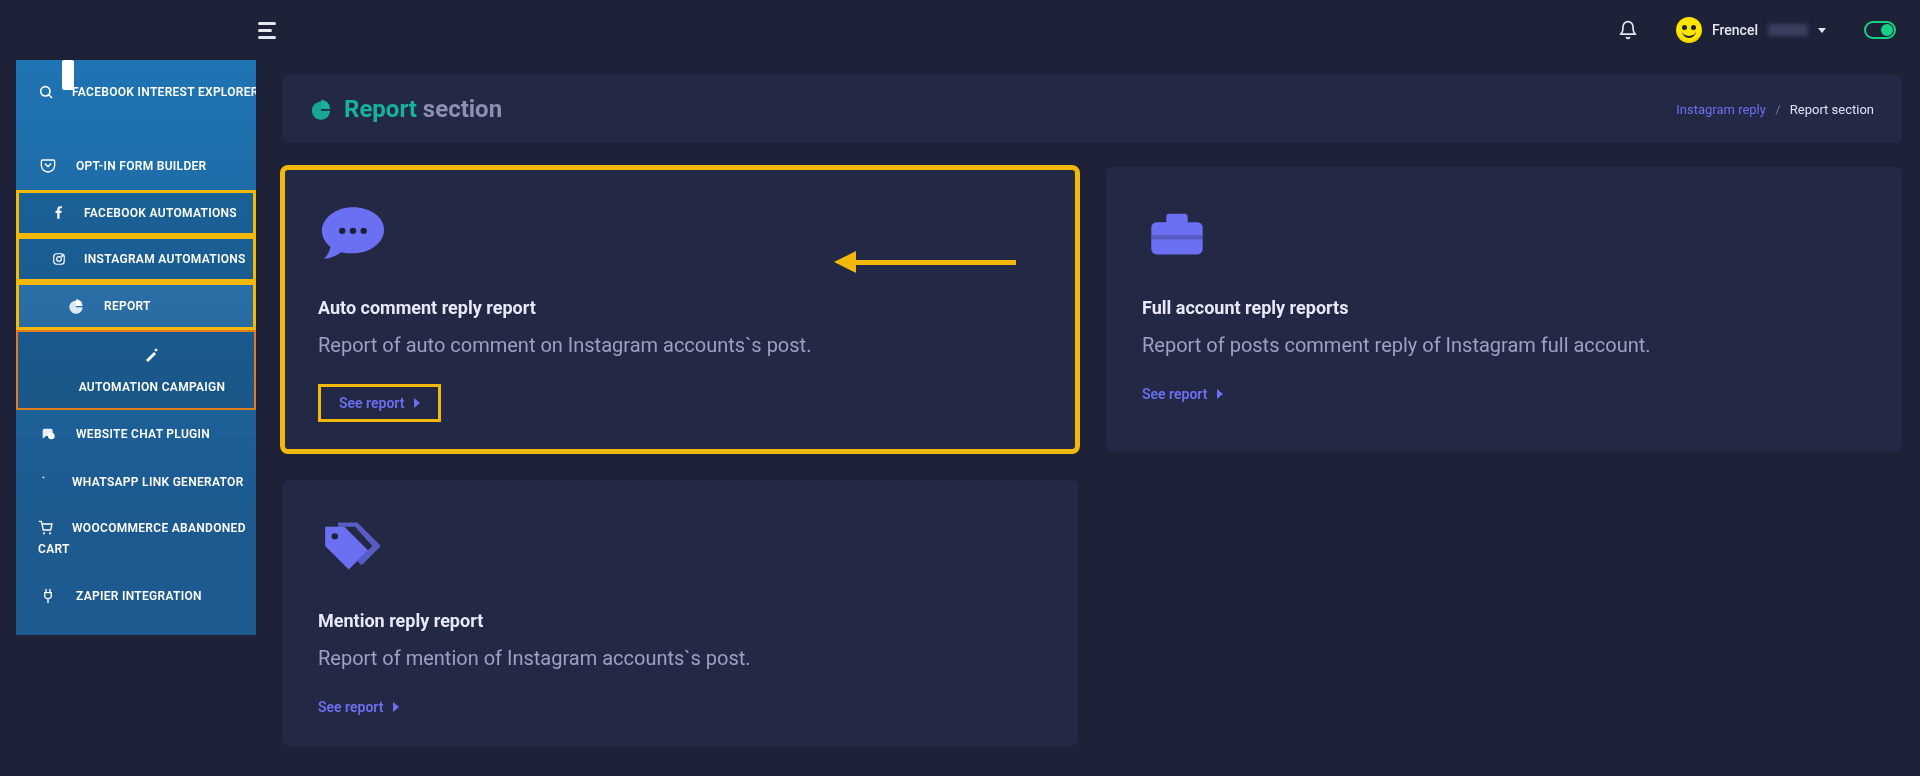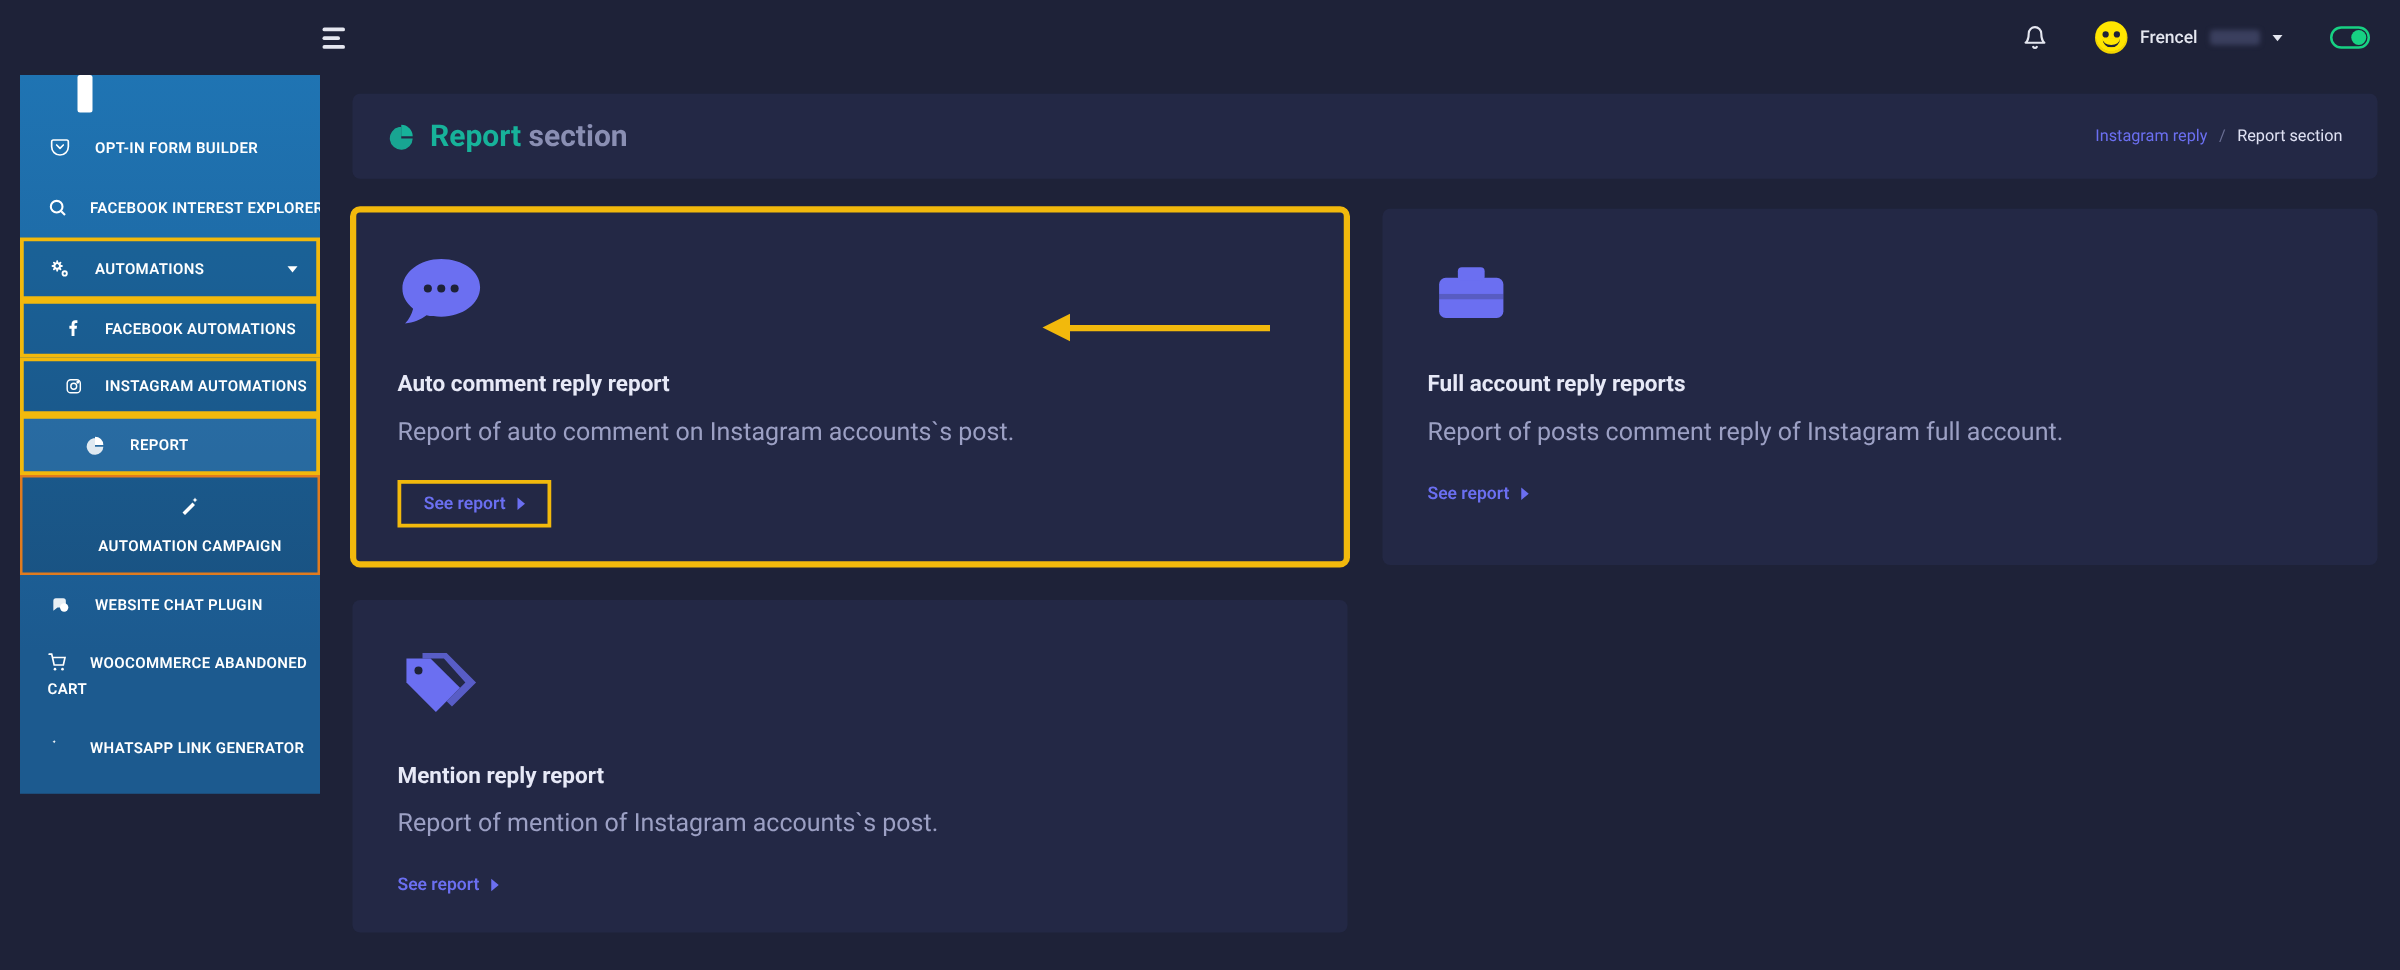--- a/index.html
+++ b/index.html
@@ -190,50 +190,39 @@
       <span style="display:inline-block;width:40px;height:12px;background:#3a3f5e;border-radius:3px;filter:blur(2px)"></span>
       <span class="caret-down"></span>
     </div>
     <div class="toggle"></div>
   </div>
 </div>
 
 <div class="sidebar" style="height:575px;">
   <div class="scroll-thumb"></div>
 
-  <div class="nav-item" style="margin-top:26px">
-    <span class="ico">
-      <svg width="16" height="16" viewBox="0 0 24 24" fill="#fff">
-          <path d="M4 3h16a2 2 0 0 1 2 2v6a10 10 0 0 1-20 0V5a2 2 0 0 1 2-2zm4 6 4 4 4-4" fill="none" stroke="#fff" stroke-width="2" stroke-linecap="round" stroke-linejoin="round"></path>
-        </svg>
-    </span>
-    <span class="label">OPT-IN FORM BUILDER</span>
-  </div>
-
   <div class="nav-item">
     <span class="ico">
       <svg width="16" height="16" viewBox="0 0 24 24" fill="none" stroke="#fff" stroke-width="2.5">
           <circle cx="11" cy="11" r="7"></circle>
           <line x1="21" y1="21" x2="16.5" y2="16.5"></line>
         </svg>
     </span>
     <span class="label">FACEBOOK INTEREST EXPLORER</span>
   </div>
 
-  <div class="nav-item dark boxed-yellow">
-    <span class="ico">
-      <svg width="18" height="18" viewBox="0 0 24 24" fill="#fff">
-          <circle cx="9" cy="9" r="3" fill="none" stroke="#fff" stroke-width="2"></circle>
-          <circle cx="17" cy="17" r="2.3" fill="none" stroke="#fff" stroke-width="2"></circle>
-          <path d="M9 4v2M9 12v2M4 9h2M12 9h2M5.5 5.5l1.4 1.4M11.1 11.1l1.4 1.4M5.5 12.5l1.4-1.4M11.1 6.9l1.4-1.4" stroke="#fff" stroke-width="2" stroke-linecap="round"></path>
-        </svg>
-    </span>
-    <span class="label">AUTOMATIONS</span>
-    <span class="nav-caret"></span>
-  </div>
+  <div class="nav-item" style="margin-top:26px">
+    <span class="ico">
+      <svg width="16" height="16" viewBox="0 0 24 24" fill="#fff">
+          <path d="M4 3h16a2 2 0 0 1 2 2v6a10 10 0 0 1-20 0V5a2 2 0 0 1 2-2zm4 6 4 4 4-4" fill="none" stroke="#fff" stroke-width="2" stroke-linecap="round" stroke-linejoin="round"></path>
+        </svg>
+    </span>
+    <span class="label">OPT-IN FORM BUILDER</span>
+  </div>
+
 
   <div class="nav-item sub dark boxed-yellow">
     <span class="ico">
       <svg width="14" height="14" viewBox="0 0 24 24" fill="#fff">
           <path d="M13 22V12h3l.5-4H13V6c0-1 .3-2 2-2h2V0.5C16.6.4 15.3.3 14 .3 11 .3 9 2 9 6v2H6v4h3v10h4z"></path>
         </svg>
     </span>
     <span class="label">FACEBOOK AUTOMATIONS</span>
     <span class="nav-caret"></span>
   </div>
@@ -270,48 +259,48 @@
   </div>
 
   <div class="nav-item">
     <span class="ico">
       <svg width="16" height="16" viewBox="0 0 24 24" fill="#fff">
           <path d="M4 4h12a3 3 0 0 1 3 3v5a3 3 0 0 1-3 3H9l-5 4V7a3 3 0 0 1 3-3z" opacity=".9"></path>
           <circle cx="17" cy="15" r="5" fill="#fff"></circle>
         </svg>
     </span>
     <span class="label">WEBSITE CHAT PLUGIN</span>
+  </div>
+
+  <div class="nav-item">
+    <span class="ico">
+      <svg width="16" height="16" viewBox="0 0 24 24" fill="#fff">
+          <path d="M5 19L19 5M5 5l2 2M17 17l2 2M8 3l.7 1.4L10 5l-1.3.6L8 7l-.7-1.4L6 5l1.3-.6L8 3z"></path>
+        </svg>
+    </span>
+    <span class="label">WHATSAPP LINK GENERATOR</span>
   </div>
 
   <div class="nav-item wc">
     <div class="row1">
       <span class="ico">
         <svg width="16" height="16" viewBox="0 0 24 24" fill="#fff">
             <path d="M6 6h15l-2 9H8L6 6zM6 6L5 2H2" fill="none" stroke="#fff" stroke-width="2" stroke-linecap="round"></path>
             <circle cx="9" cy="20" r="1.6"></circle>
             <circle cx="18" cy="20" r="1.6"></circle>
           </svg>
       </span>
       <span class="label">WOOCOMMERCE ABANDONED</span>
     </div>
     <div class="row2 label">CART</div>
   </div>
 
   <div class="nav-item">
     <span class="ico">
       <svg width="16" height="16" viewBox="0 0 24 24" fill="#fff">
-          <path d="M5 19L19 5M5 5l2 2M17 17l2 2M8 3l.7 1.4L10 5l-1.3.6L8 7l-.7-1.4L6 5l1.3-.6L8 3z"></path>
-        </svg>
-    </span>
-    <span class="label">WHATSAPP LINK GENERATOR</span>
-  </div>
-
-  <div class="nav-item">
-    <span class="ico">
-      <svg width="16" height="16" viewBox="0 0 24 24" fill="#fff">
           <path d="M9 2v5M15 2v5M7 7h10v4a5 5 0 0 1-10 0V7zM12 16v6" fill="none" stroke="#fff" stroke-width="2" stroke-linecap="round"></path>
         </svg>
     </span>
     <span class="label">ZAPIER INTEGRATION</span>
   </div>
 
 </div>
 
 <div class="main">
 

